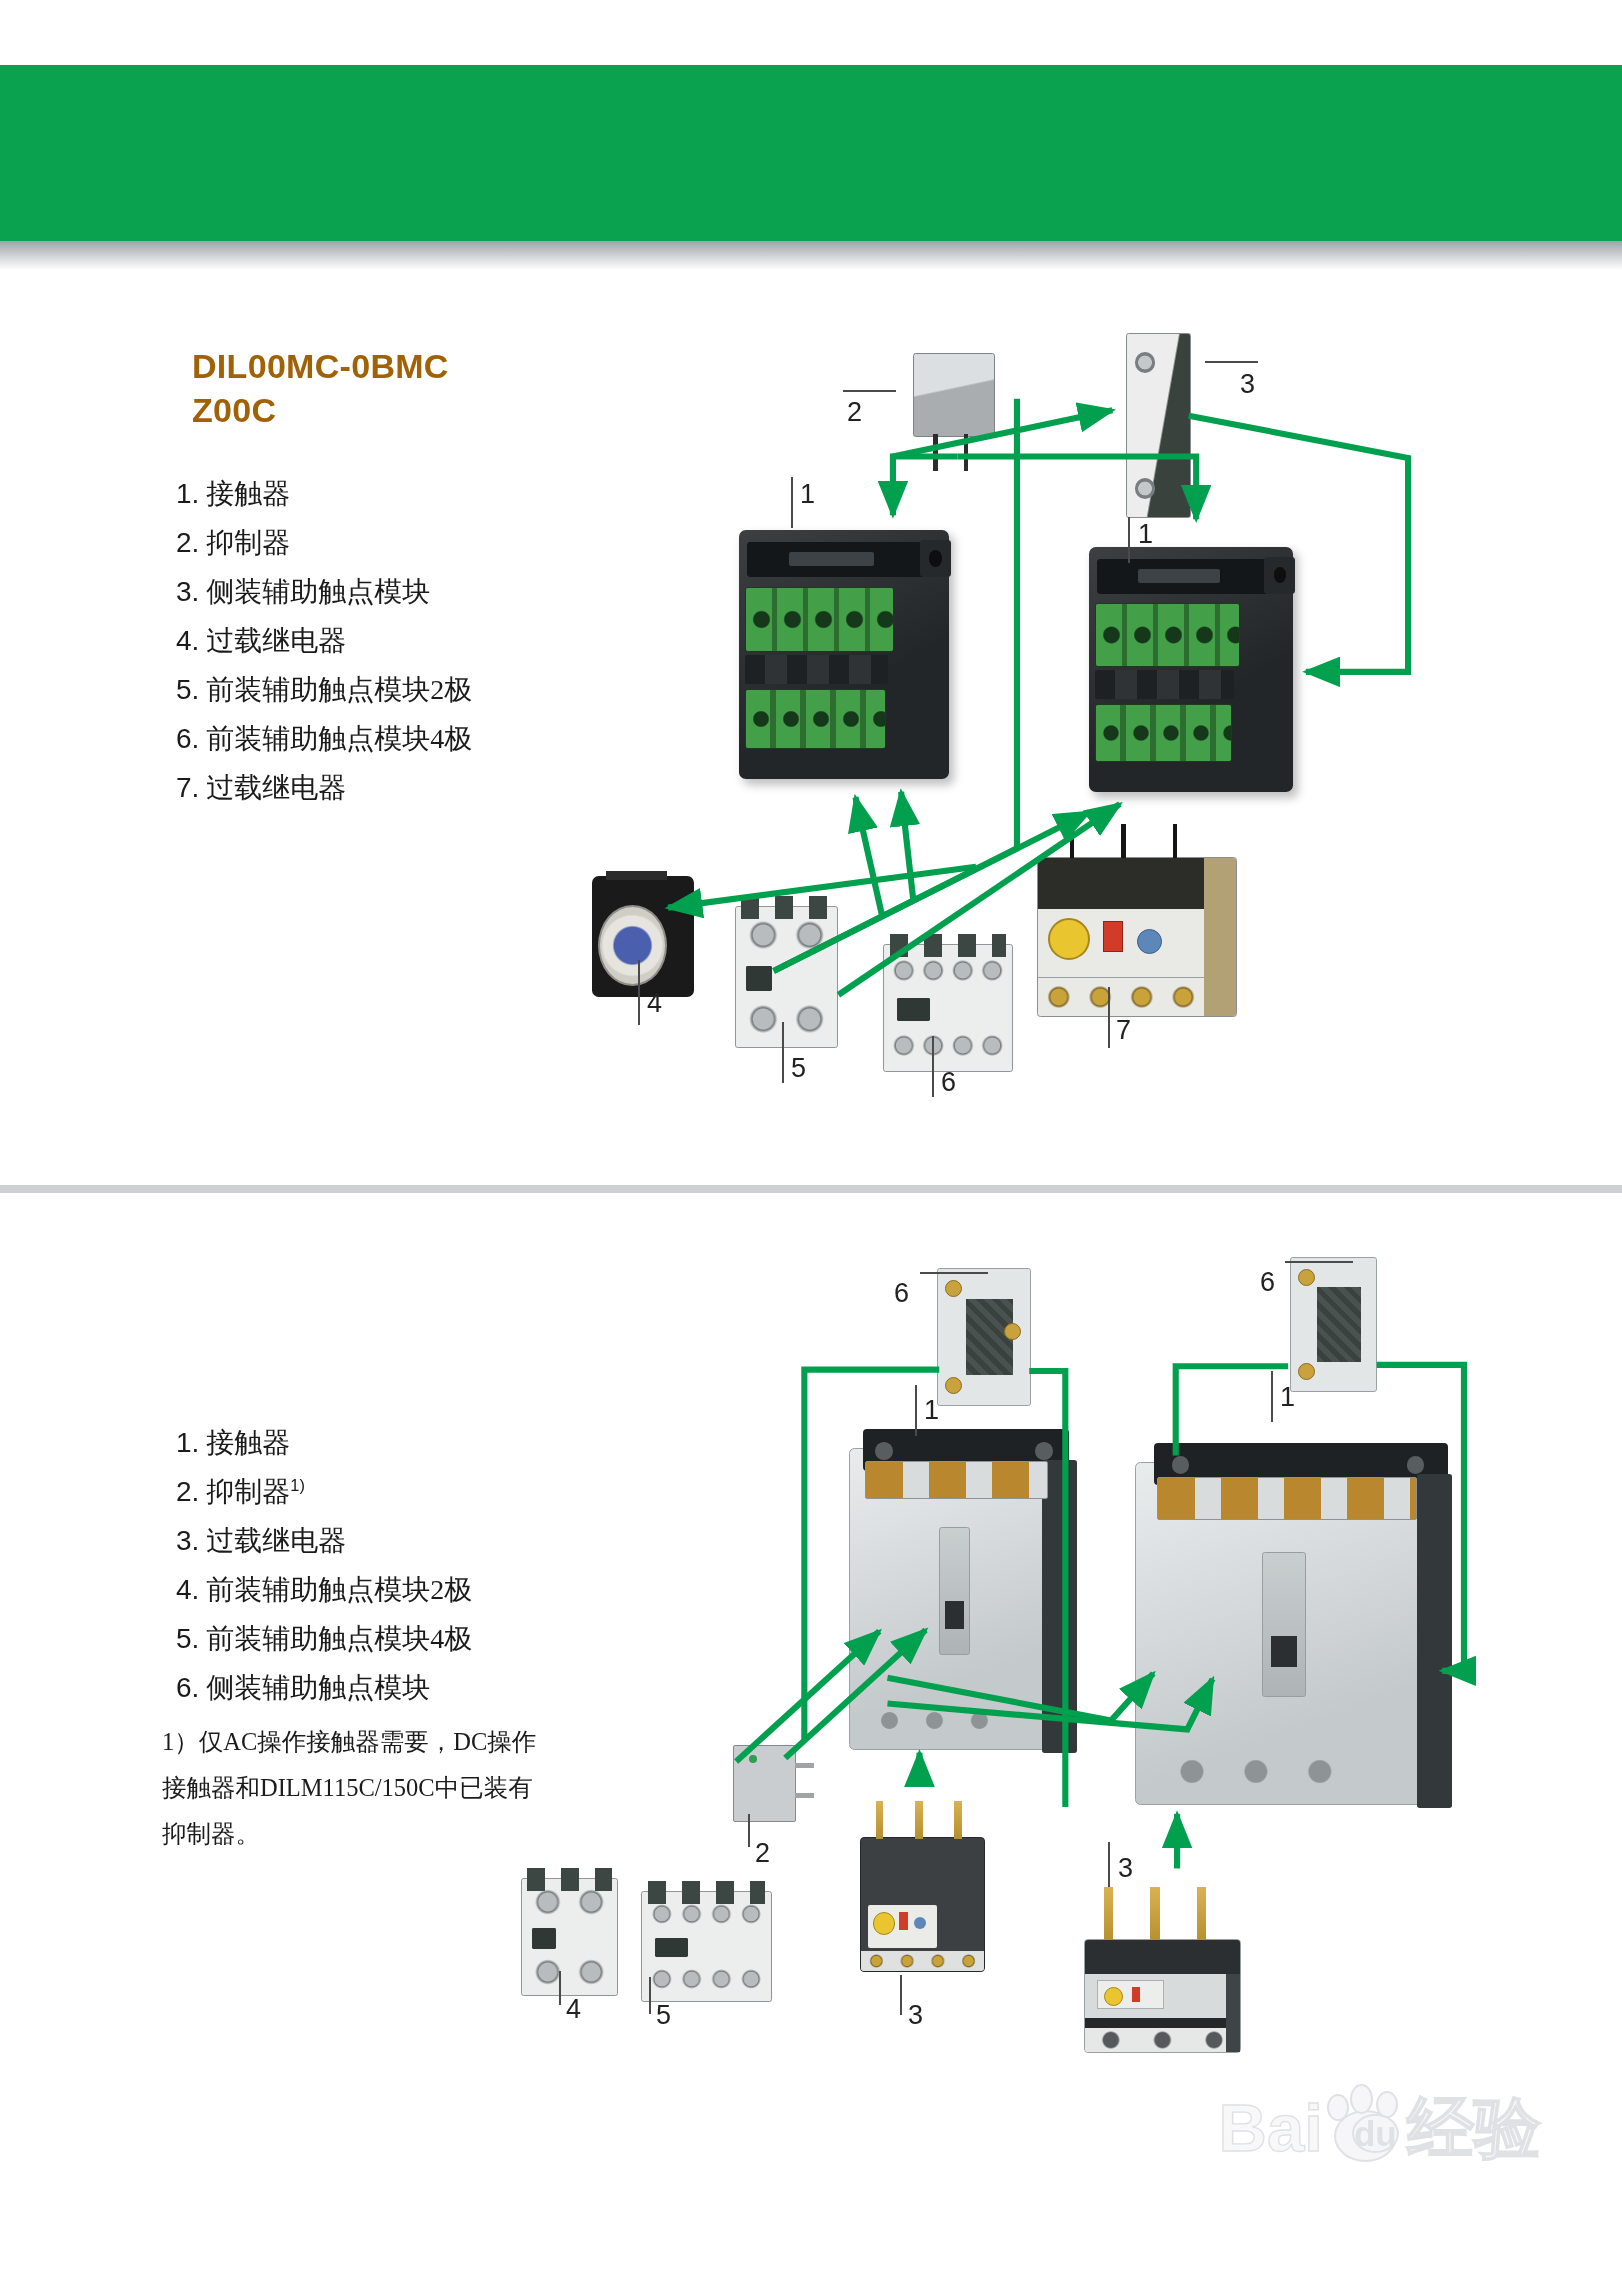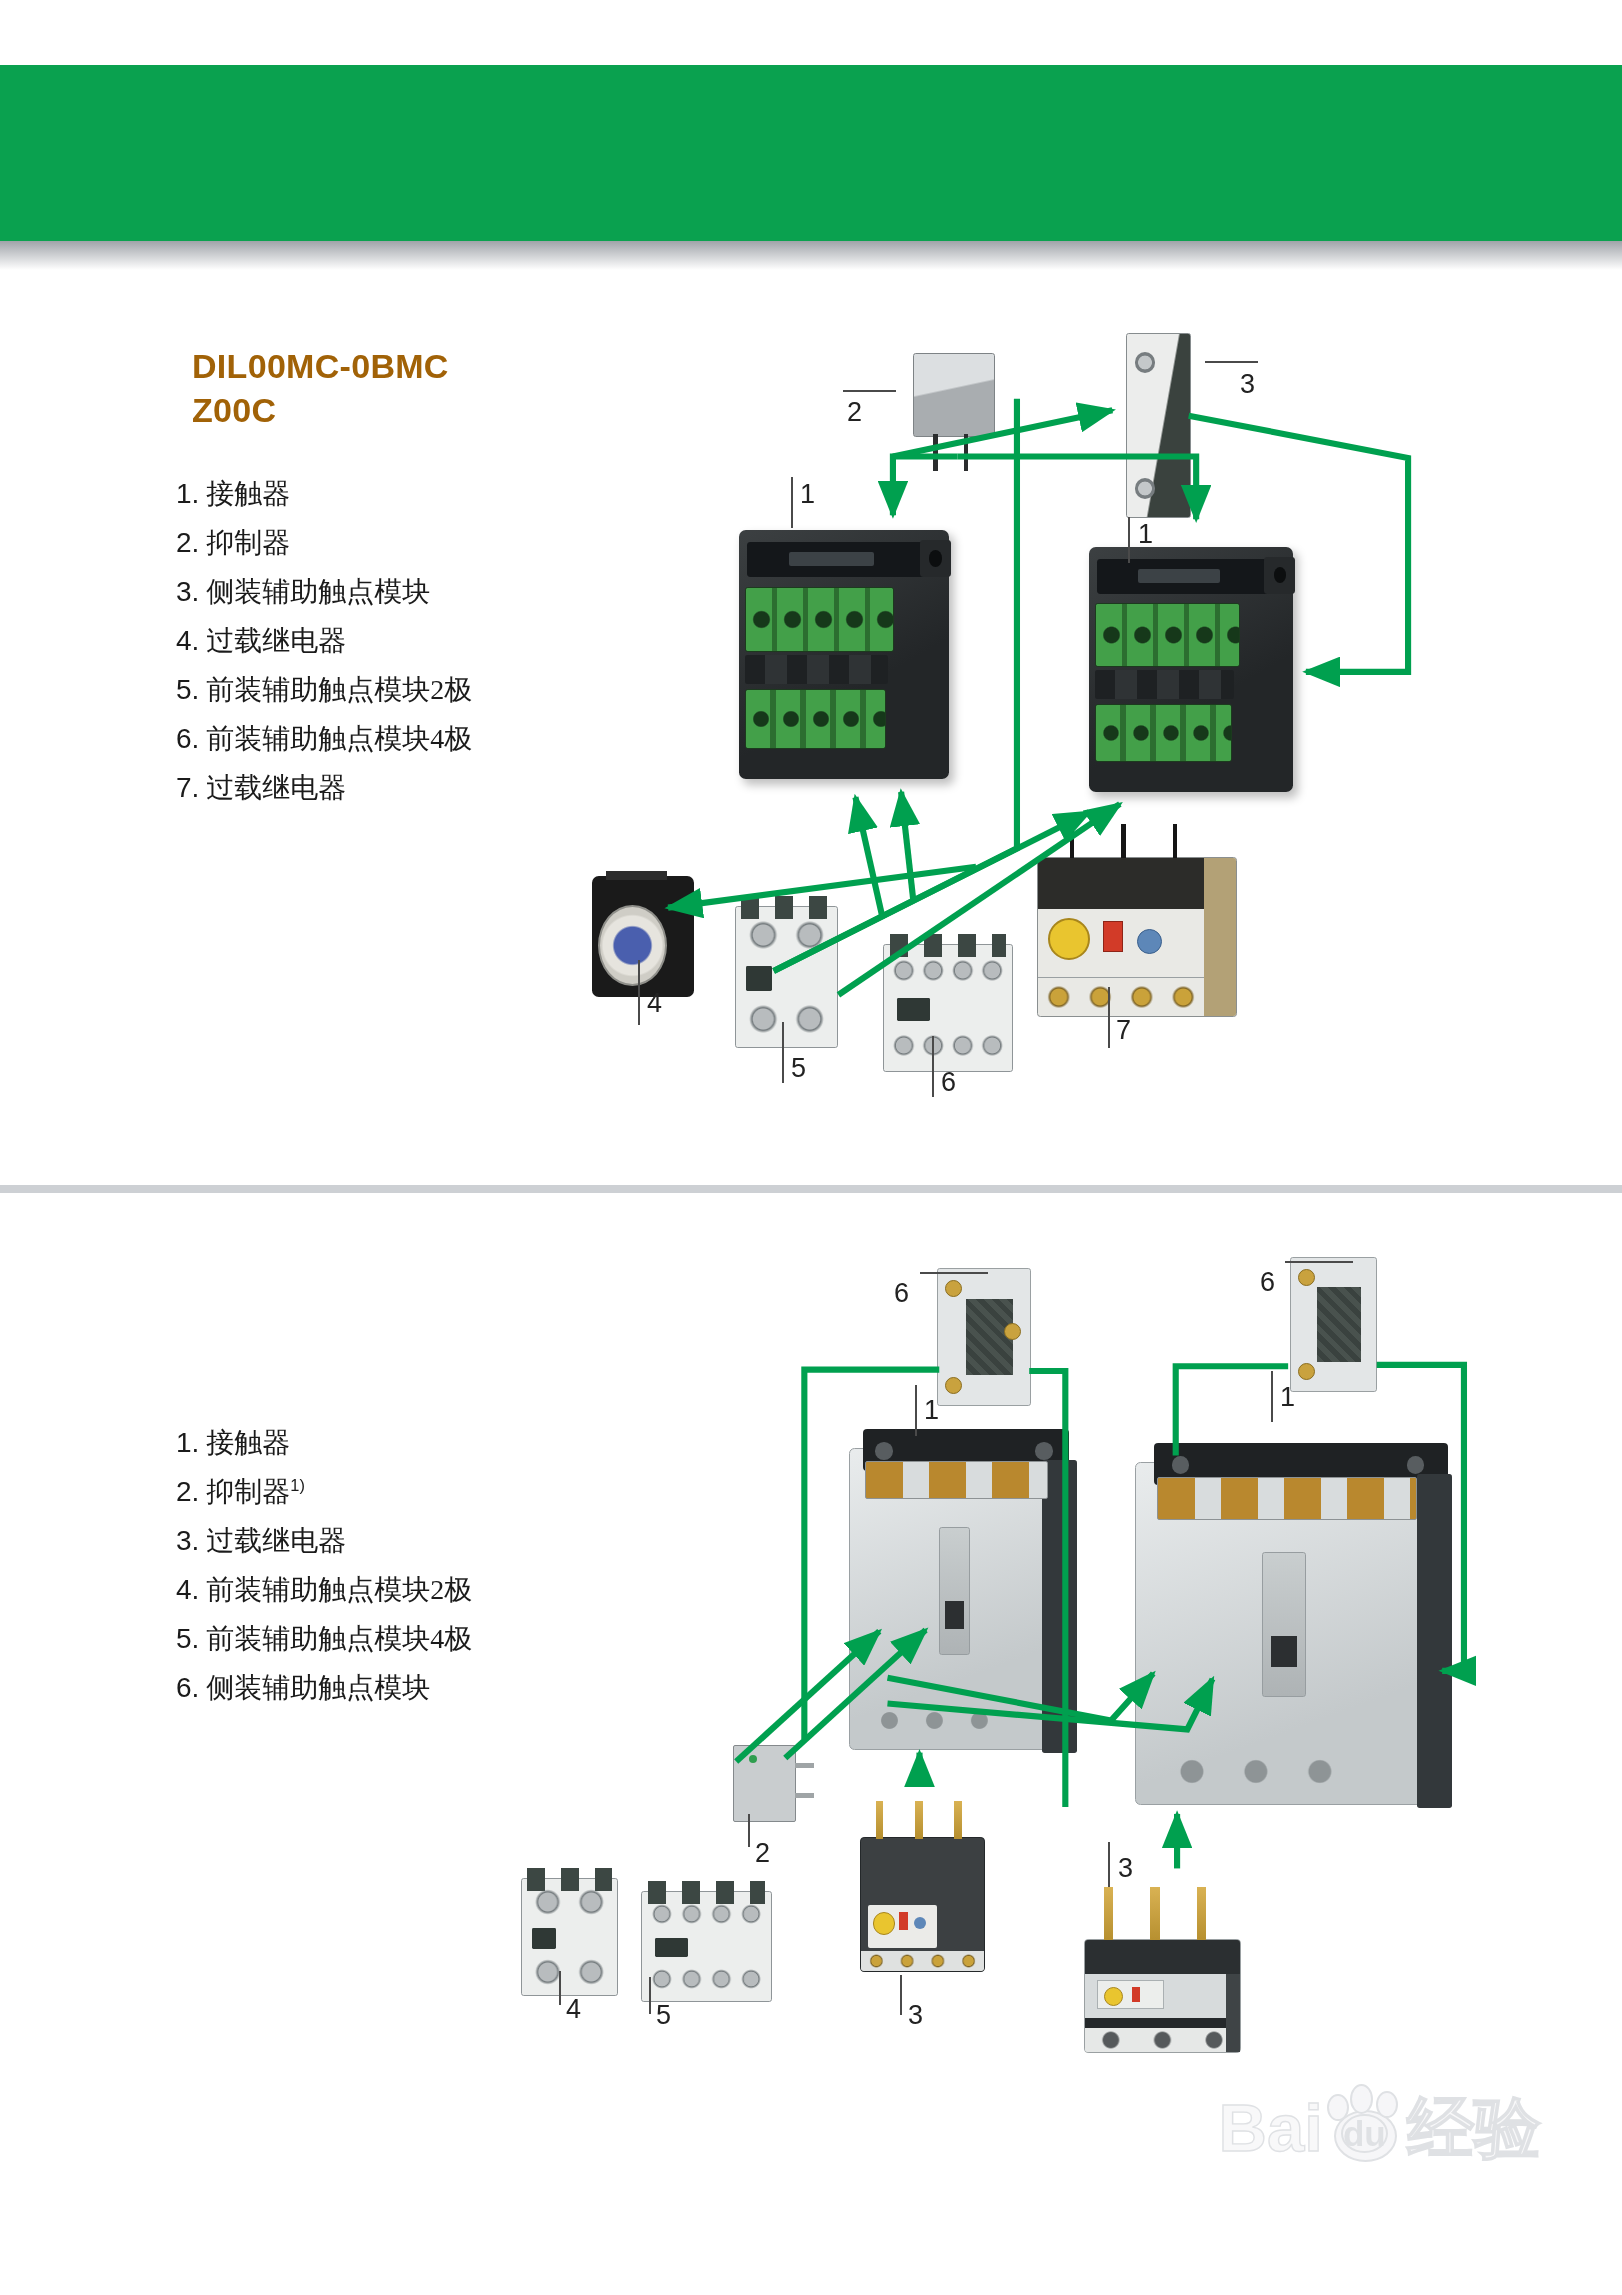--- a/index.html
+++ b/index.html
@@ -116,21 +116,21 @@
   
   .wm{position:absolute;left:1050px;top:2087px;width:491px;z-index:1;color:#ebecee;}
   .wm-row{display:flex;justify-content:flex-end;align-items:flex-end;gap:4.1px;}
   .wm-bai,.wm-cn{font:bold 67px/1 "Liberation Sans",sans-serif;-webkit-text-stroke:1.4px #dfe1e4;color:#f8f8f9;}
   .wm-paw{position:relative;width:76px;height:74px;}
   .wm-paw i{position:absolute;background:#f6f6f8;border:2px solid #dfe1e4;border-radius:50%;}
   .wm-pad{left:6.8px;top:23px;width:59px;height:48px;border-radius:46% 46% 50% 50%;}
   .wm-t1{left:0;top:6.8px;width:17.7px;height:23px;}
   .wm-t2{left:23px;top:-2.7px;width:19px;height:26px;}
   .wm-t3{left:49px;top:4.1px;width:17.7px;height:23px;}
-  .wm-du{position:absolute;left:14px;top:27px;font:bold 35px/1 "Liberation Sans",sans-serif;color:#dfe1e4;font-style:normal;background:none;border:none;}
+  .wm-du{position:absolute;left:25px;top:27px;font:bold 35px/1 "Liberation Sans",sans-serif;color:#dfe1e4;font-style:normal;background:none;border:none;}
   .wm-url{font:31px/1.5 "Liberation Sans",sans-serif;text-align:right;-webkit-text-stroke:1px #dfe1e4;color:#fafafb;}
 </style>
 </head>
 <body>
 
 <div class="page">
 
   <div class="band"></div>
   <div class="band-shadow"></div>
 
@@ -215,20 +215,25 @@
 
   <div class="plist" style="left:176px;top:1418px;">
     <div class="li"><span class="li-num">1.</span> <span>接触器</span></div>
     <div class="li"><span class="li-num">2.</span> <span>抑制器</span><sup>1)</sup></div>
     <div class="li"><span class="li-num">3.</span> <span>过载继电器</span></div>
     <div class="li"><span class="li-num">4.</span> <span>前装辅助触点模块2极</span></div>
     <div class="li"><span class="li-num">5.</span> <span>前装辅助触点模块4极</span></div>
     <div class="li"><span class="li-num">6.</span> <span>侧装辅助触点模块</span></div>
   </div>
 
+  <div class="footnote" style="left:162px;top:1719px;">
+    <div>1）仅AC操作接触器需要，DC操作</div>
+    <div>接触器和DILM115C/150C中已装有</div>
+    <div>抑制器。</div>
+  </div>
 
   <div class="cmp sax6" style="left:937px;top:1268px;width:92px;height:136px;">
     <span class="scr" style="left:8%;top:8%;"></span>
     <span class="scr" style="left:8%;bottom:8%;"></span>
     <span class="scr" style="right:10%;top:40%;"></span>
   </div>
   <div class="cmp sax6" style="left:1290px;top:1257px;width:85px;height:133px;">
     <span class="scr" style="left:8%;top:8%;"></span>
     <span class="scr" style="left:8%;bottom:8%;"></span>
   </div>

